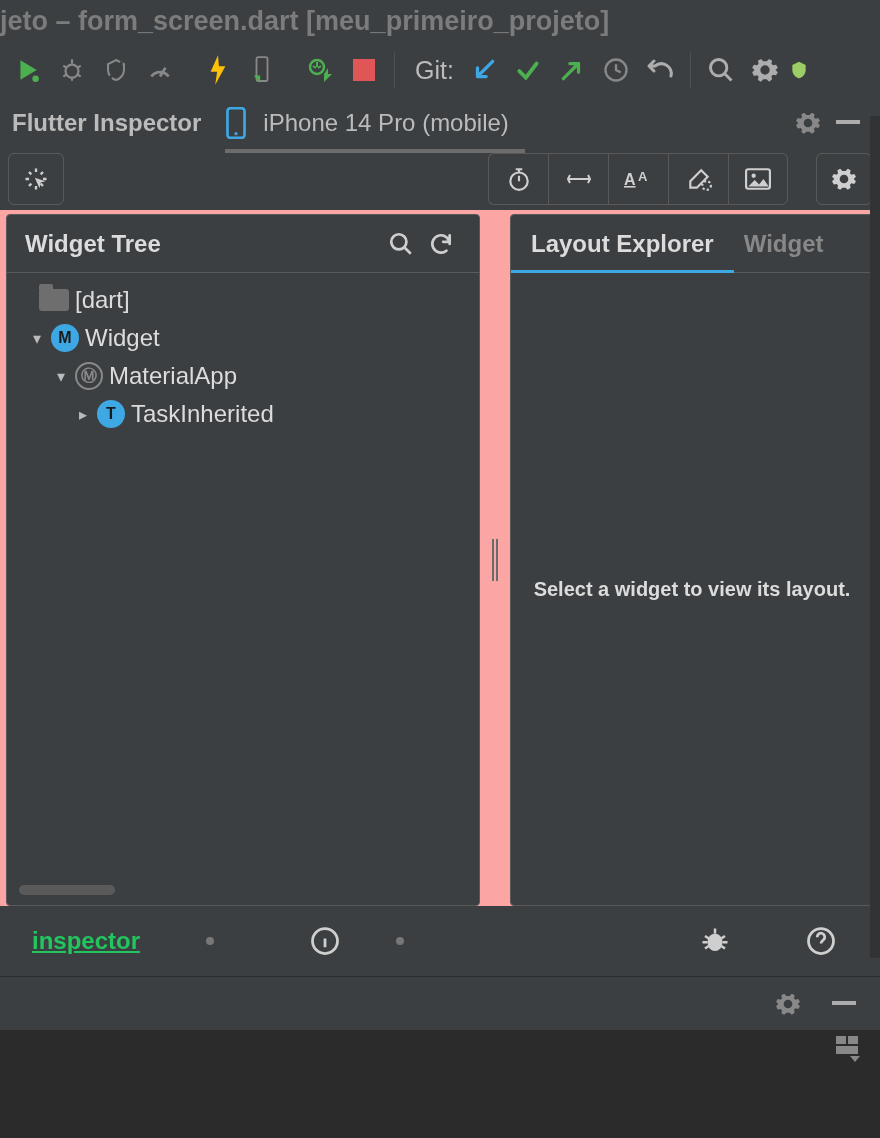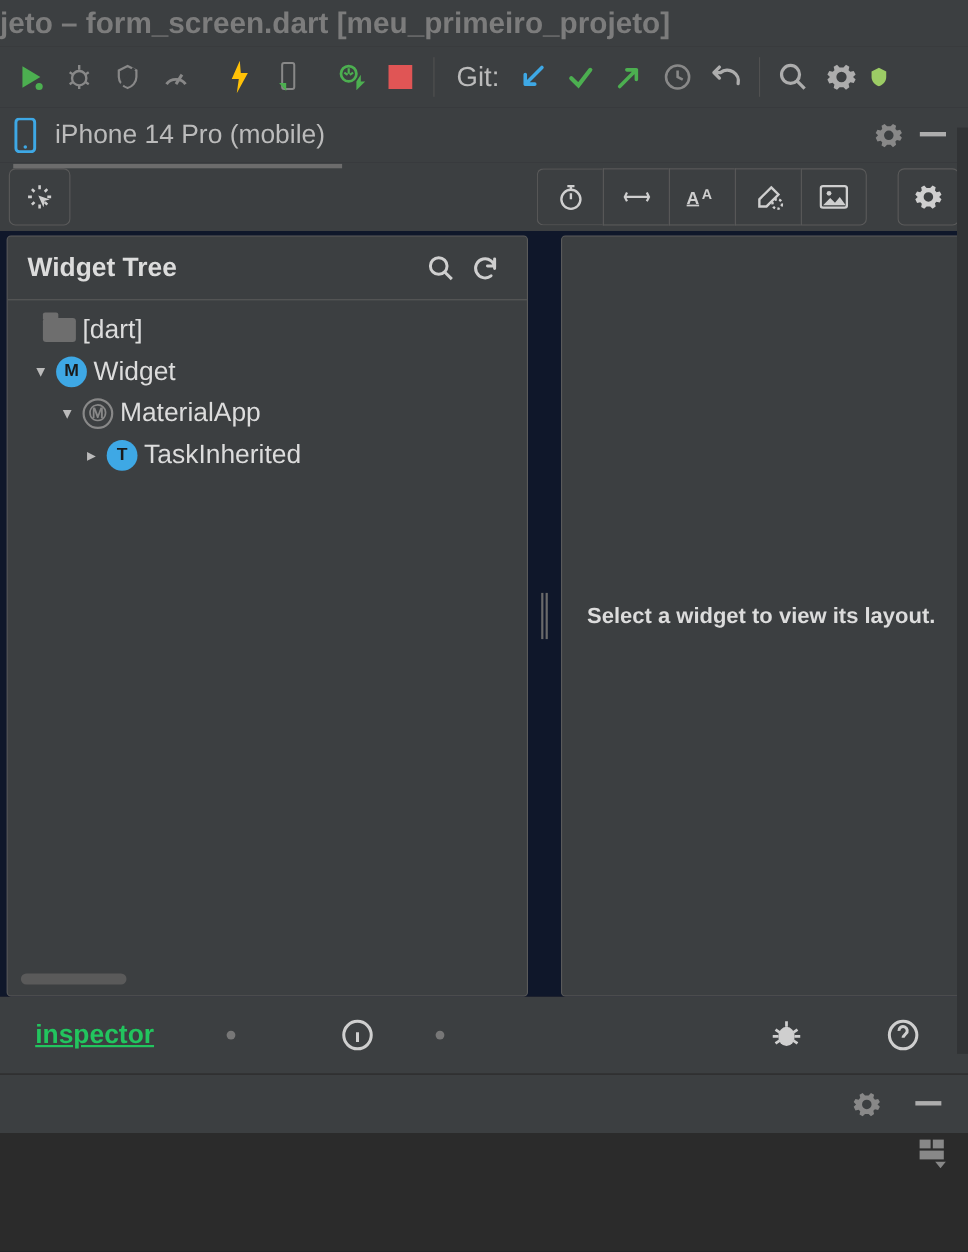--- a/index.html
+++ b/index.html
@@ -98,21 +98,21 @@
   }
   .btn-group { display:flex; }
   .btn-group .sq-btn { border-radius:0; border-right:none; min-width:60px;}
   .btn-group .sq-btn:first-child { border-top-left-radius:6px; border-bottom-left-radius:6px;}
   .btn-group .sq-btn:last-child { border-top-right-radius:6px; border-bottom-right-radius:6px; border-right:1px solid #5a5a5a;}
   .main-split {
     display: flex;
     height: 696px;
     padding: 4px 6px 0 6px;
     gap: 6px;
-    background: #0f172a;
+    background: #fca5a5;
     position: relative;
   }
   .tree-panel {
     width: 474px;
     border: 1px solid #5a5a5a;
     border-radius: 4px;
     background: #3c3f41;
     display:flex;
     flex-direction:column;
     position:relative;
@@ -268,20 +268,23 @@
       </svg>
   </div>
   <div class="tool-btn" style="width:20px;overflow:hidden">
     <svg width="28" height="28" viewBox="0 0 24 24">
         <path d="M12 2 L20 6 V12 C20 17 16 21 12 22 C8 21 4 17 4 12 V6 Z" fill="#9ccc65"></path>
       </svg>
   </div>
 </div>
 
 <div class="panel-header">
+  <span class="panel-tab">
+    <span>Flutter Inspector</span>
+  </span>
   <div class="device-tab-wrap">
     <svg width="22" height="32" viewBox="0 0 20 30">
         <rect x="2" y="1" width="16" height="28" rx="3" fill="none" stroke="#3ea8e5" stroke-width="2.5"></rect>
         <circle cx="10" cy="25" r="1.5" fill="#3ea8e5"></circle>
       </svg>
     <span class="device-tab">iPhone 14 Pro (mobile)</span>
   </div>
   <span class="spacer"></span>
   <div class="tool-btn">
     <svg width="26" height="26" viewBox="0 0 24 24" fill="#888">
@@ -383,20 +386,28 @@
       </div>
     </div>
     <div class="tree-scroll"></div>
   </div>
 
   <div class="splitter">
     <div class="splitter-handle"></div>
   </div>
 
   <div class="right-panel">
+    <div class="right-tabs">
+      <div class="right-tab active">
+        <span>Layout Explorer</span>
+      </div>
+      <div class="right-tab">
+        <span>Widget</span>
+      </div>
+    </div>
     <div class="right-body">
       <div class="right-body-text">Select a widget to view its layout.</div>
     </div>
   </div>
 </div>
 
 <div class="status-bar">
   <a class="inspector-link"><span>inspector</span></a>
   <span style="width:30px"></span>
   <span class="dot"></span>

